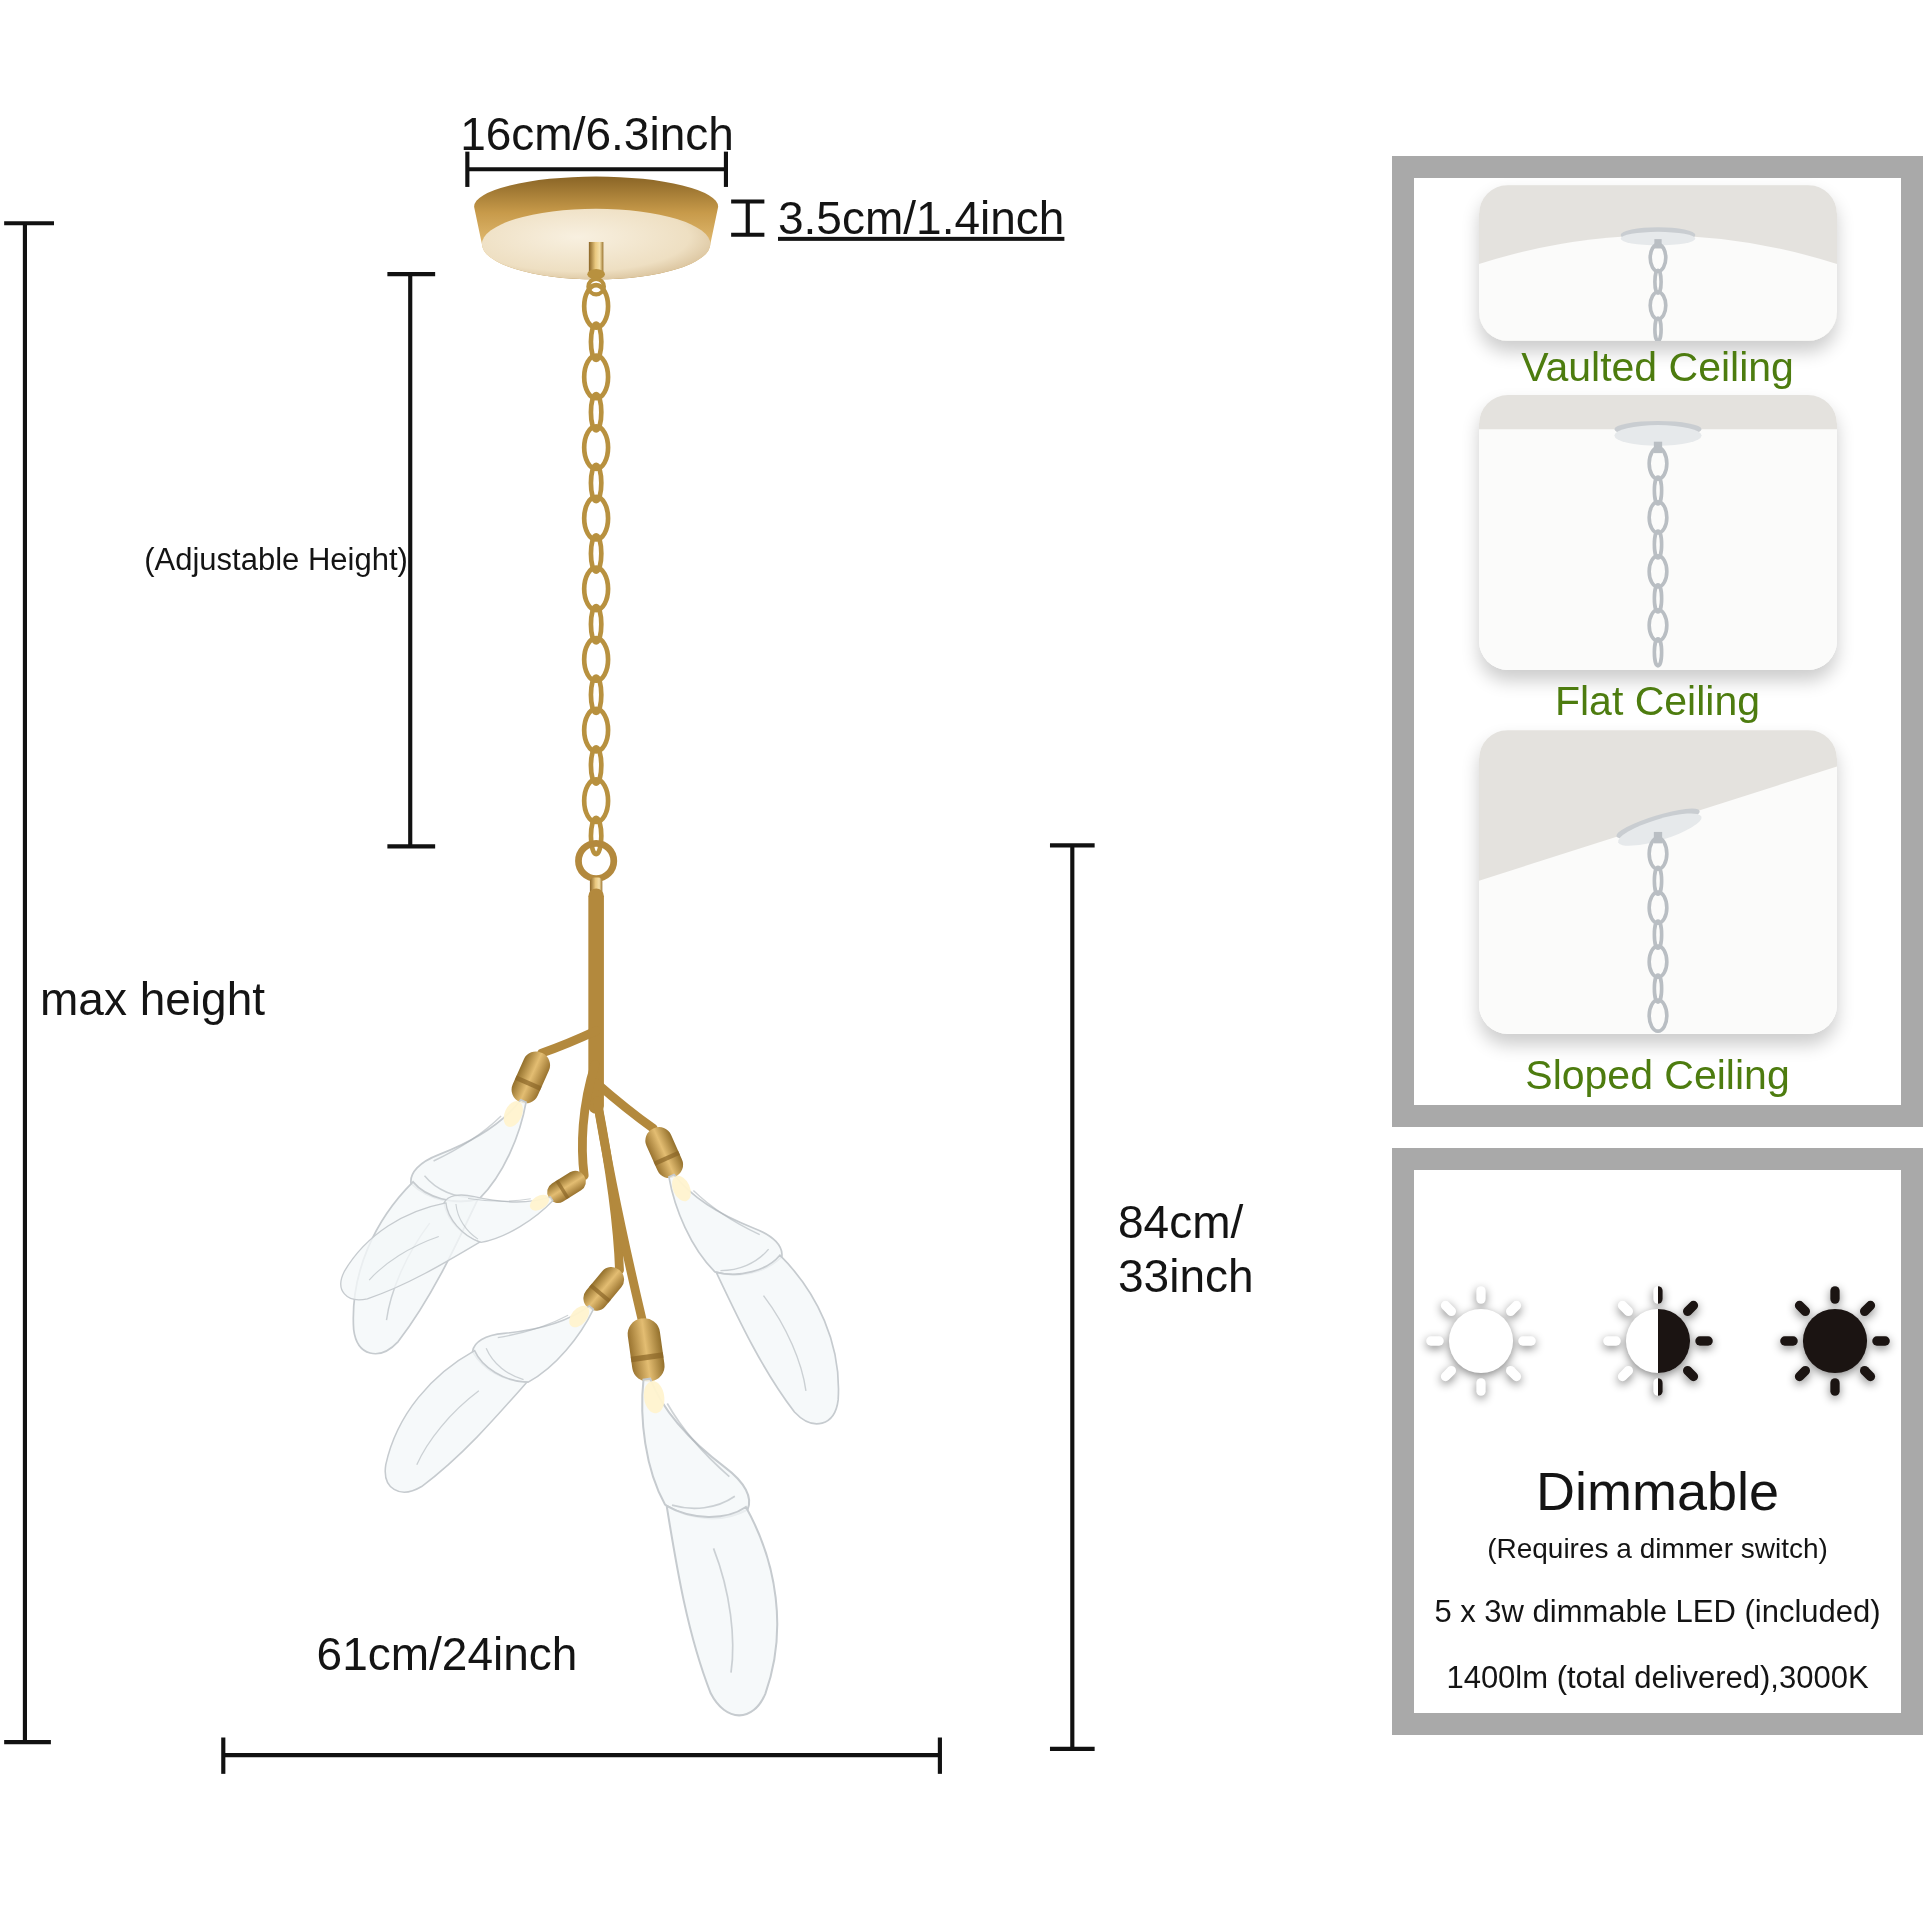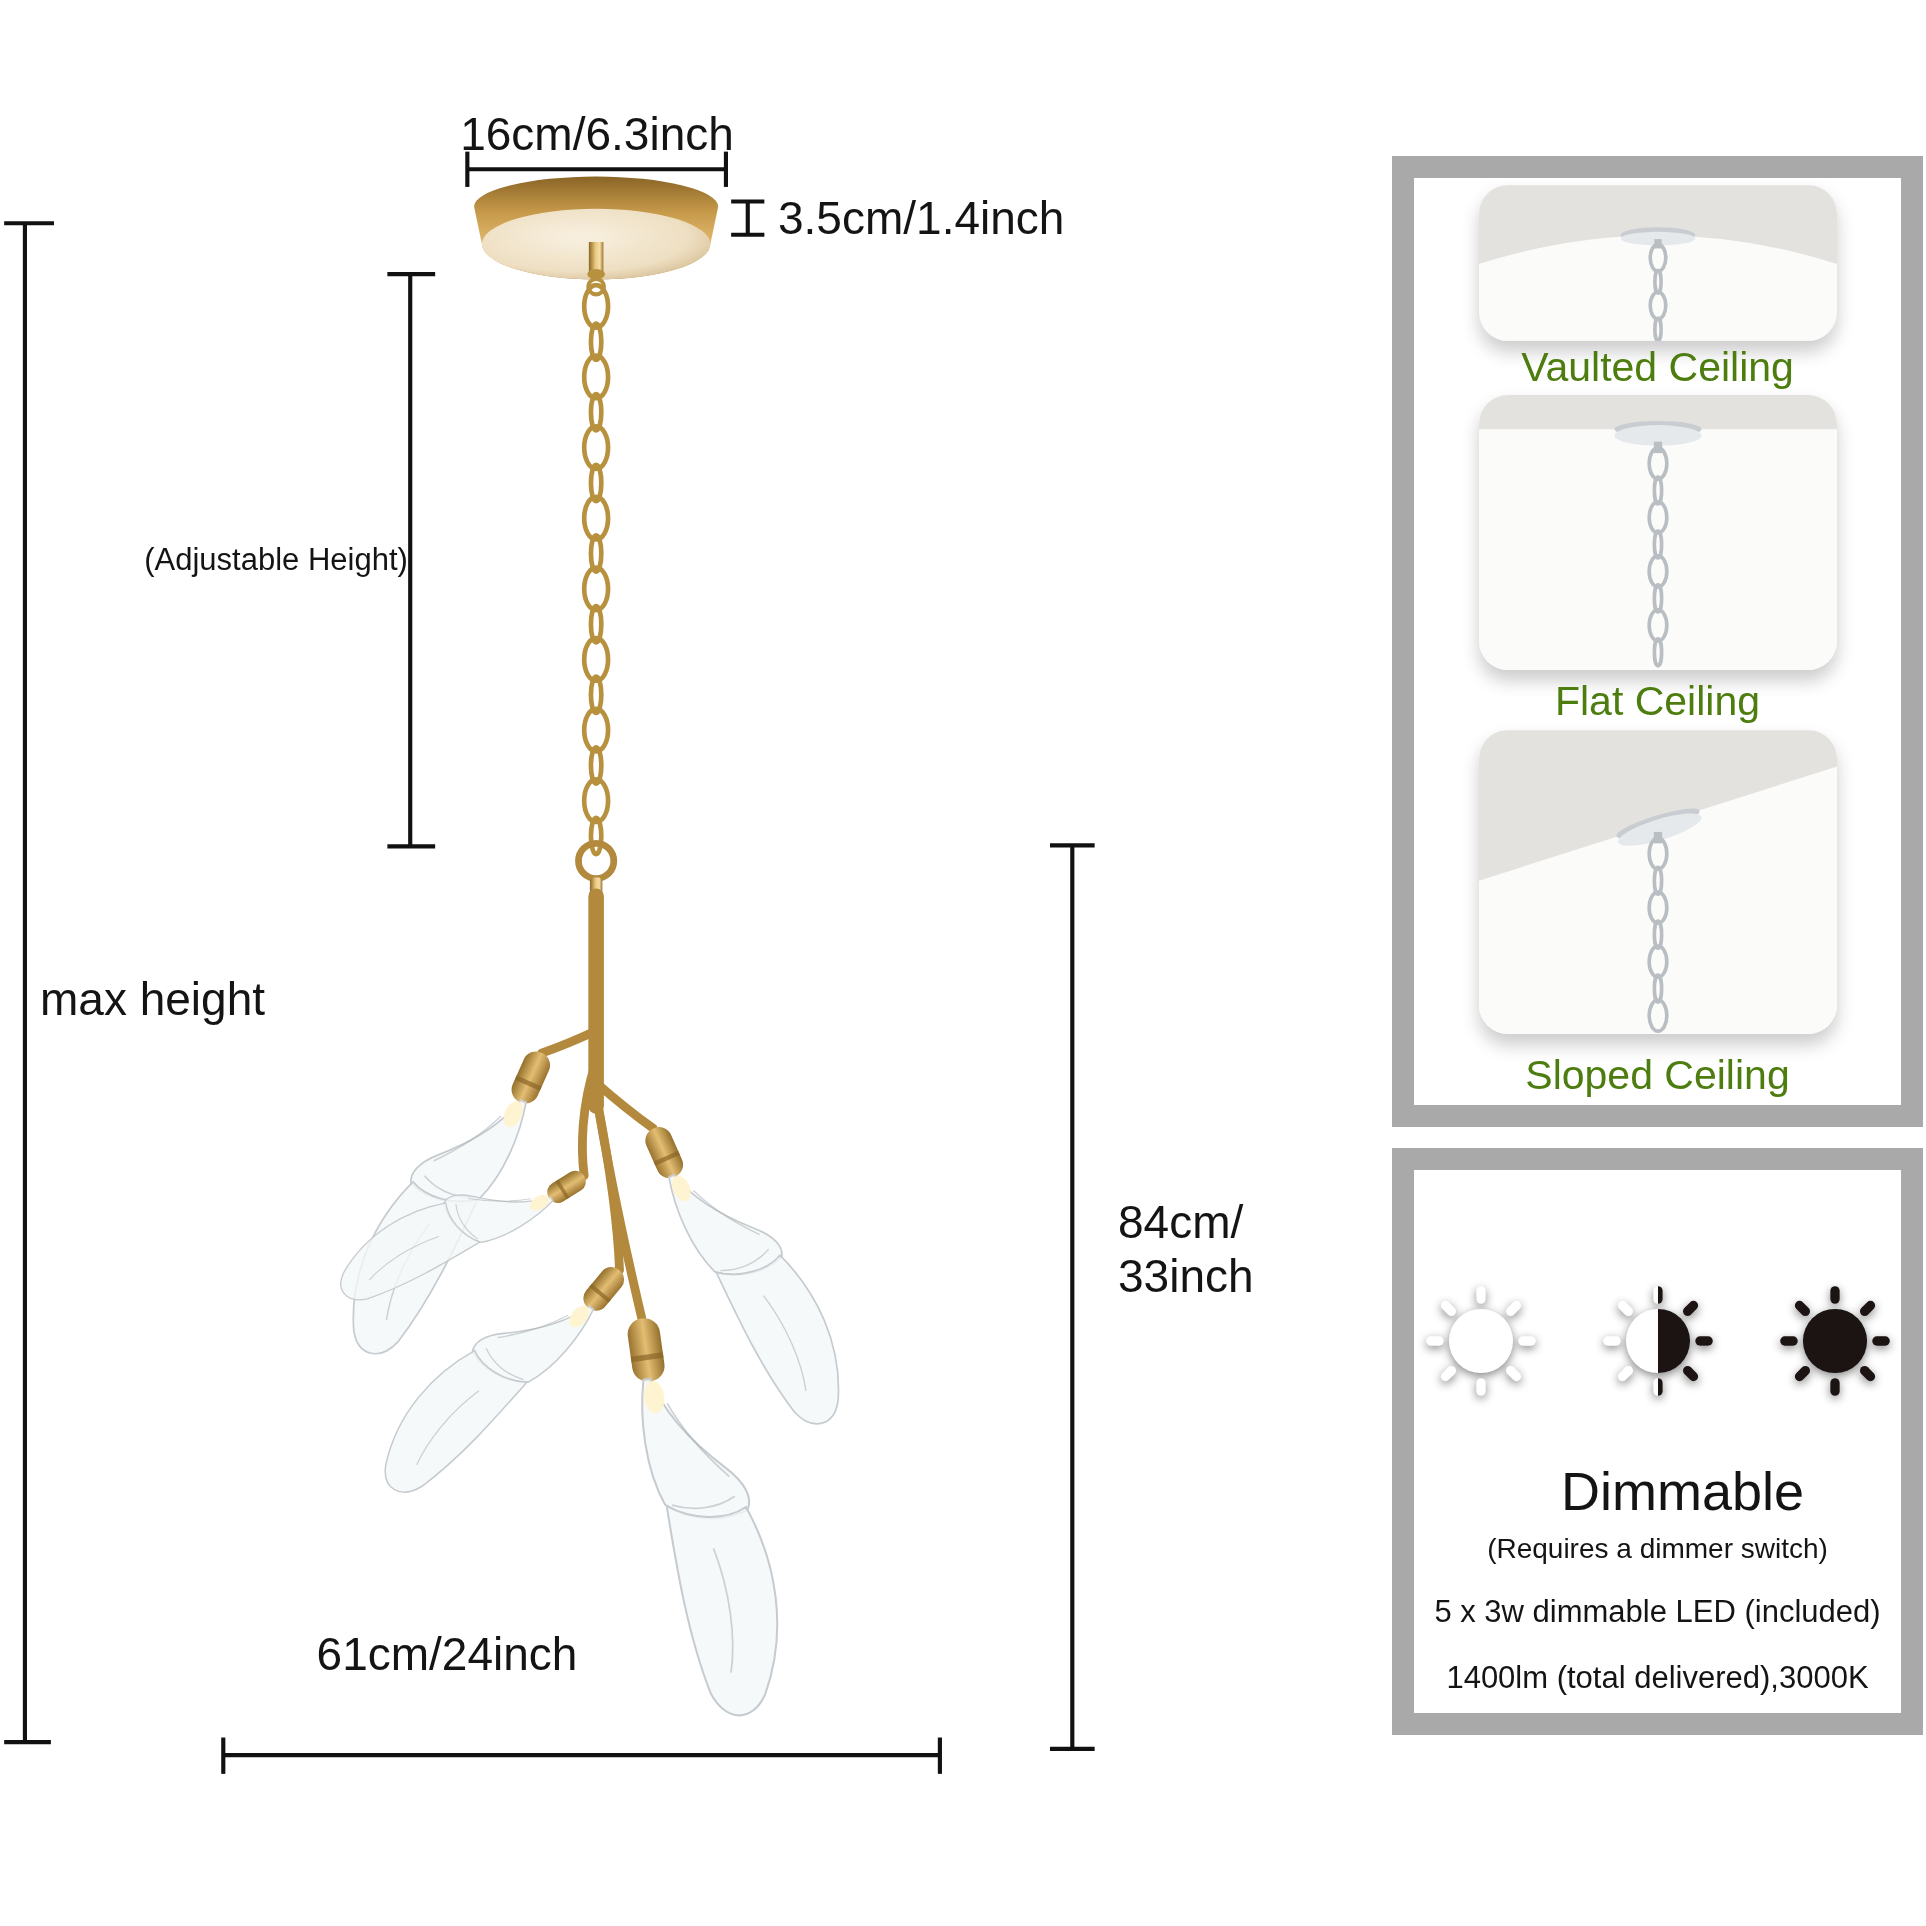--- a/index.html
+++ b/index.html
@@ -4,21 +4,21 @@
 <style>
   html,body{margin:0;padding:0;background:#ffffff;}
   .stage{position:relative;width:1926px;height:1926px;background:#ffffff;overflow:hidden;
          font-family:"Liberation Sans", sans-serif;color:#141414;}
   svg{display:block;}
   .diagram-svg{position:absolute;left:0;top:0;}
 
   
   .dim-label{position:absolute;white-space:nowrap;font-size:46px;color:#141414;line-height:1.18;}
   .dim-label.centered{transform:translate(-50%,-50%);}
-  .dim-label.vcentered{transform:translateY(-50%);}
+  .dim-label.vcentered{transform:translateY(-50%);text-decoration:underline;}
   .dim-label.small{font-size:31px;}
 
   
   .panel{position:absolute;background:#ffffff;border:22px solid #a9a9a9;box-sizing:border-box;}
   .panel-inner{position:relative;width:100%;height:100%;}
   .card{position:absolute;left:50%;transform:translateX(-50%);width:358px;border-radius:29px;
         overflow:hidden;box-shadow:0 10.4px 17.7px rgba(0,0,0,0.20);}
   .card svg{width:100%;height:100%;}
   .card-label{position:absolute;left:50%;transform:translate(-50%,-50%);font-size:41px;
               white-space:nowrap;color:#4d7c0f;}
@@ -316,21 +316,21 @@
         </svg>
 
         <svg class="sun-svg" width="120" height="120" viewBox="-116 -116 232 232">
           <g class="sun-black">
             <circle r="62"></circle>
             <use href="#rays1"></use>
           </g>
         </svg>
       </div>
 
-      <div class="dim-title" style="top:321px;margin-left:25px;">Dimmable</div>
+      <div class="dim-title" style="top:321px;">Dimmable</div>
 
       <div class="dim-note" style="top:379px;">(Requires a dimmer switch)</div>
 
       <div class="dim-spec" style="top:442px;">5 x 3w dimmable LED (included)</div>
 
       <div class="dim-spec" style="top:496px;margin-top:12px;">1400lm (total delivered),3000K</div>
 
     </div>
   </div>
 

